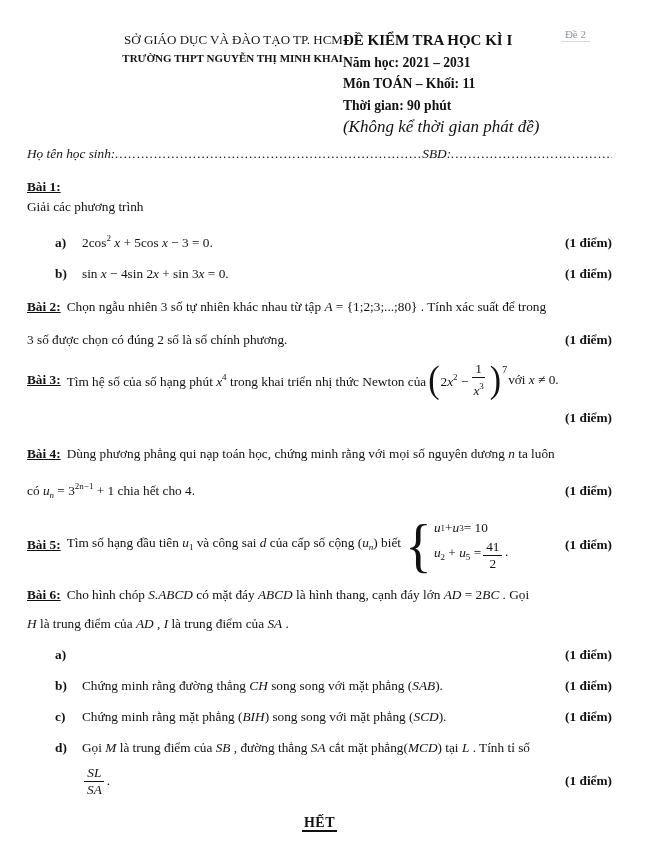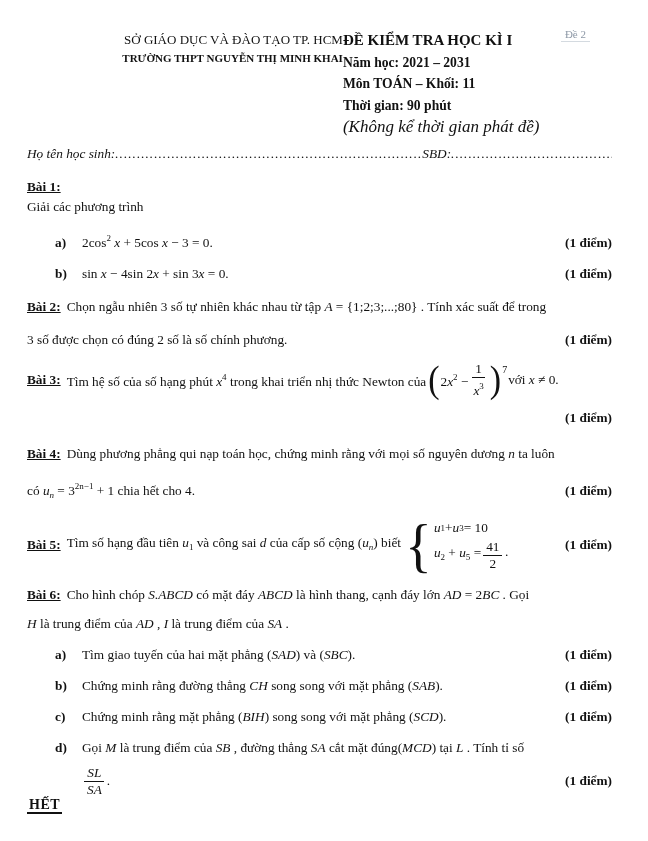--- a/index.html
+++ b/index.html
@@ -52,21 +52,21 @@
   .frac .den{padding:1px 3px 0 3px;}
   .frac.it{font-style:italic;}
   .expr{display:inline-flex;align-items:center;margin:0 1px;}
   .bigp{font-size:34px;font-weight:400;line-height:0;transform:scaleY(1.12);padding:0 1px;}
   .expr-sup{font-size:10px;align-self:flex-start;margin-top:-2px;}
   .expr-body{display:inline-flex;align-items:center;}
   .sys{display:inline-flex;align-items:center;margin:0 4px;}
   .brace{font-size:56px;font-weight:400;line-height:0;transform:scaleY(1.05);margin-right:2px;}
   .sys-rows{display:inline-flex;flex-direction:column;gap:3px;}
   .sys-row{display:inline-flex;align-items:center;line-height:18px;}
-  .footer{}
+  .footer{margin-top:18px;text-align:center;}
   .footer span{
     font-weight:bold;font-size:14px;letter-spacing:0.5px;
     border-bottom:2px solid #111;padding:0 2px 0 2px;
   }
 </style>
 </head>
 <body>
 
 <div class="page">
 
@@ -179,36 +179,35 @@
 
   <div class="row" style="margin-top:14px;">
     <span class="blabel">Bài 6:</span>
     <span><span>Cho hình chóp </span><span class="r-i">S.ABCD</span><span> có mặt đáy </span><span class="r-i">ABCD</span><span> là hình thang, cạnh đáy lớn </span><span class="r-i">AD</span><span> = 2</span><span class="r-i">BC</span><span> . Gọi</span></span>
   </div>
   <div class="row" style="margin-top:9px;">
     <span><span class="r-i">H</span><span> là trung điểm của </span><span class="r-i">AD</span><span> , </span><span class="r-i">I</span><span> là trung điểm của </span><span class="r-i">SA</span><span> .</span></span>
   </div>
   <div class="row part">
     <span class="plabel">a)</span>
-    <span><span>Tìm giao tuyến của hai mặt phẳng </span><span>(</span><span class="r-i">SAD</span><span>)</span><span> và </span><span>(</span><span class="r-i">SBC</span><span>)</span><span>.</span></span>
     <span class="pt">(1 điểm)</span>
   </div>
   <div class="row part">
     <span class="plabel">b)</span>
     <span><span>Chứng minh rằng đường thẳng </span><span class="r-i">CH</span><span> song song với mặt phẳng </span><span>(</span><span class="r-i">SAB</span><span>)</span><span>.</span></span>
     <span class="pt">(1 điểm)</span>
   </div>
   <div class="row part">
     <span class="plabel">c)</span>
     <span><span>Chứng minh rằng mặt phẳng </span><span>(</span><span class="r-i">BIH</span><span>)</span><span> song song với mặt phẳng </span><span>(</span><span class="r-i">SCD</span><span>)</span><span>.</span></span>
     <span class="pt">(1 điểm)</span>
   </div>
   <div class="row part">
     <span class="plabel">d)</span>
-    <span><span>Gọi </span><span class="r-i">M</span><span> là trung điểm của </span><span class="r-i">SB</span><span> , đường thẳng </span><span class="r-i">SA</span><span> cắt mặt đúng</span><span>(</span><span class="r-i">MCD</span><span>)</span><span> tại </span><span class="r-i">L</span><span> . Tính tỉ số</span></span>
+    <span><span>Gọi </span><span class="r-i">M</span><span> là trung điểm của </span><span class="r-i">SB</span><span> , đường thẳng </span><span class="r-i">SA</span><span> cắt mặt phẳng</span><span>(</span><span class="r-i">MCD</span><span>)</span><span> tại </span><span class="r-i">L</span><span> . Tính tỉ số</span></span>
   </div>
   <div class="row tall" style="margin-top:8px;padding-left:55px;">
     <span class="frac it">
       <span class="num">SL</span>
       <span class="den">SA</span>
     </span>
     <span>.</span>
     <span class="pt">(1 điểm)</span>
   </div>
 

